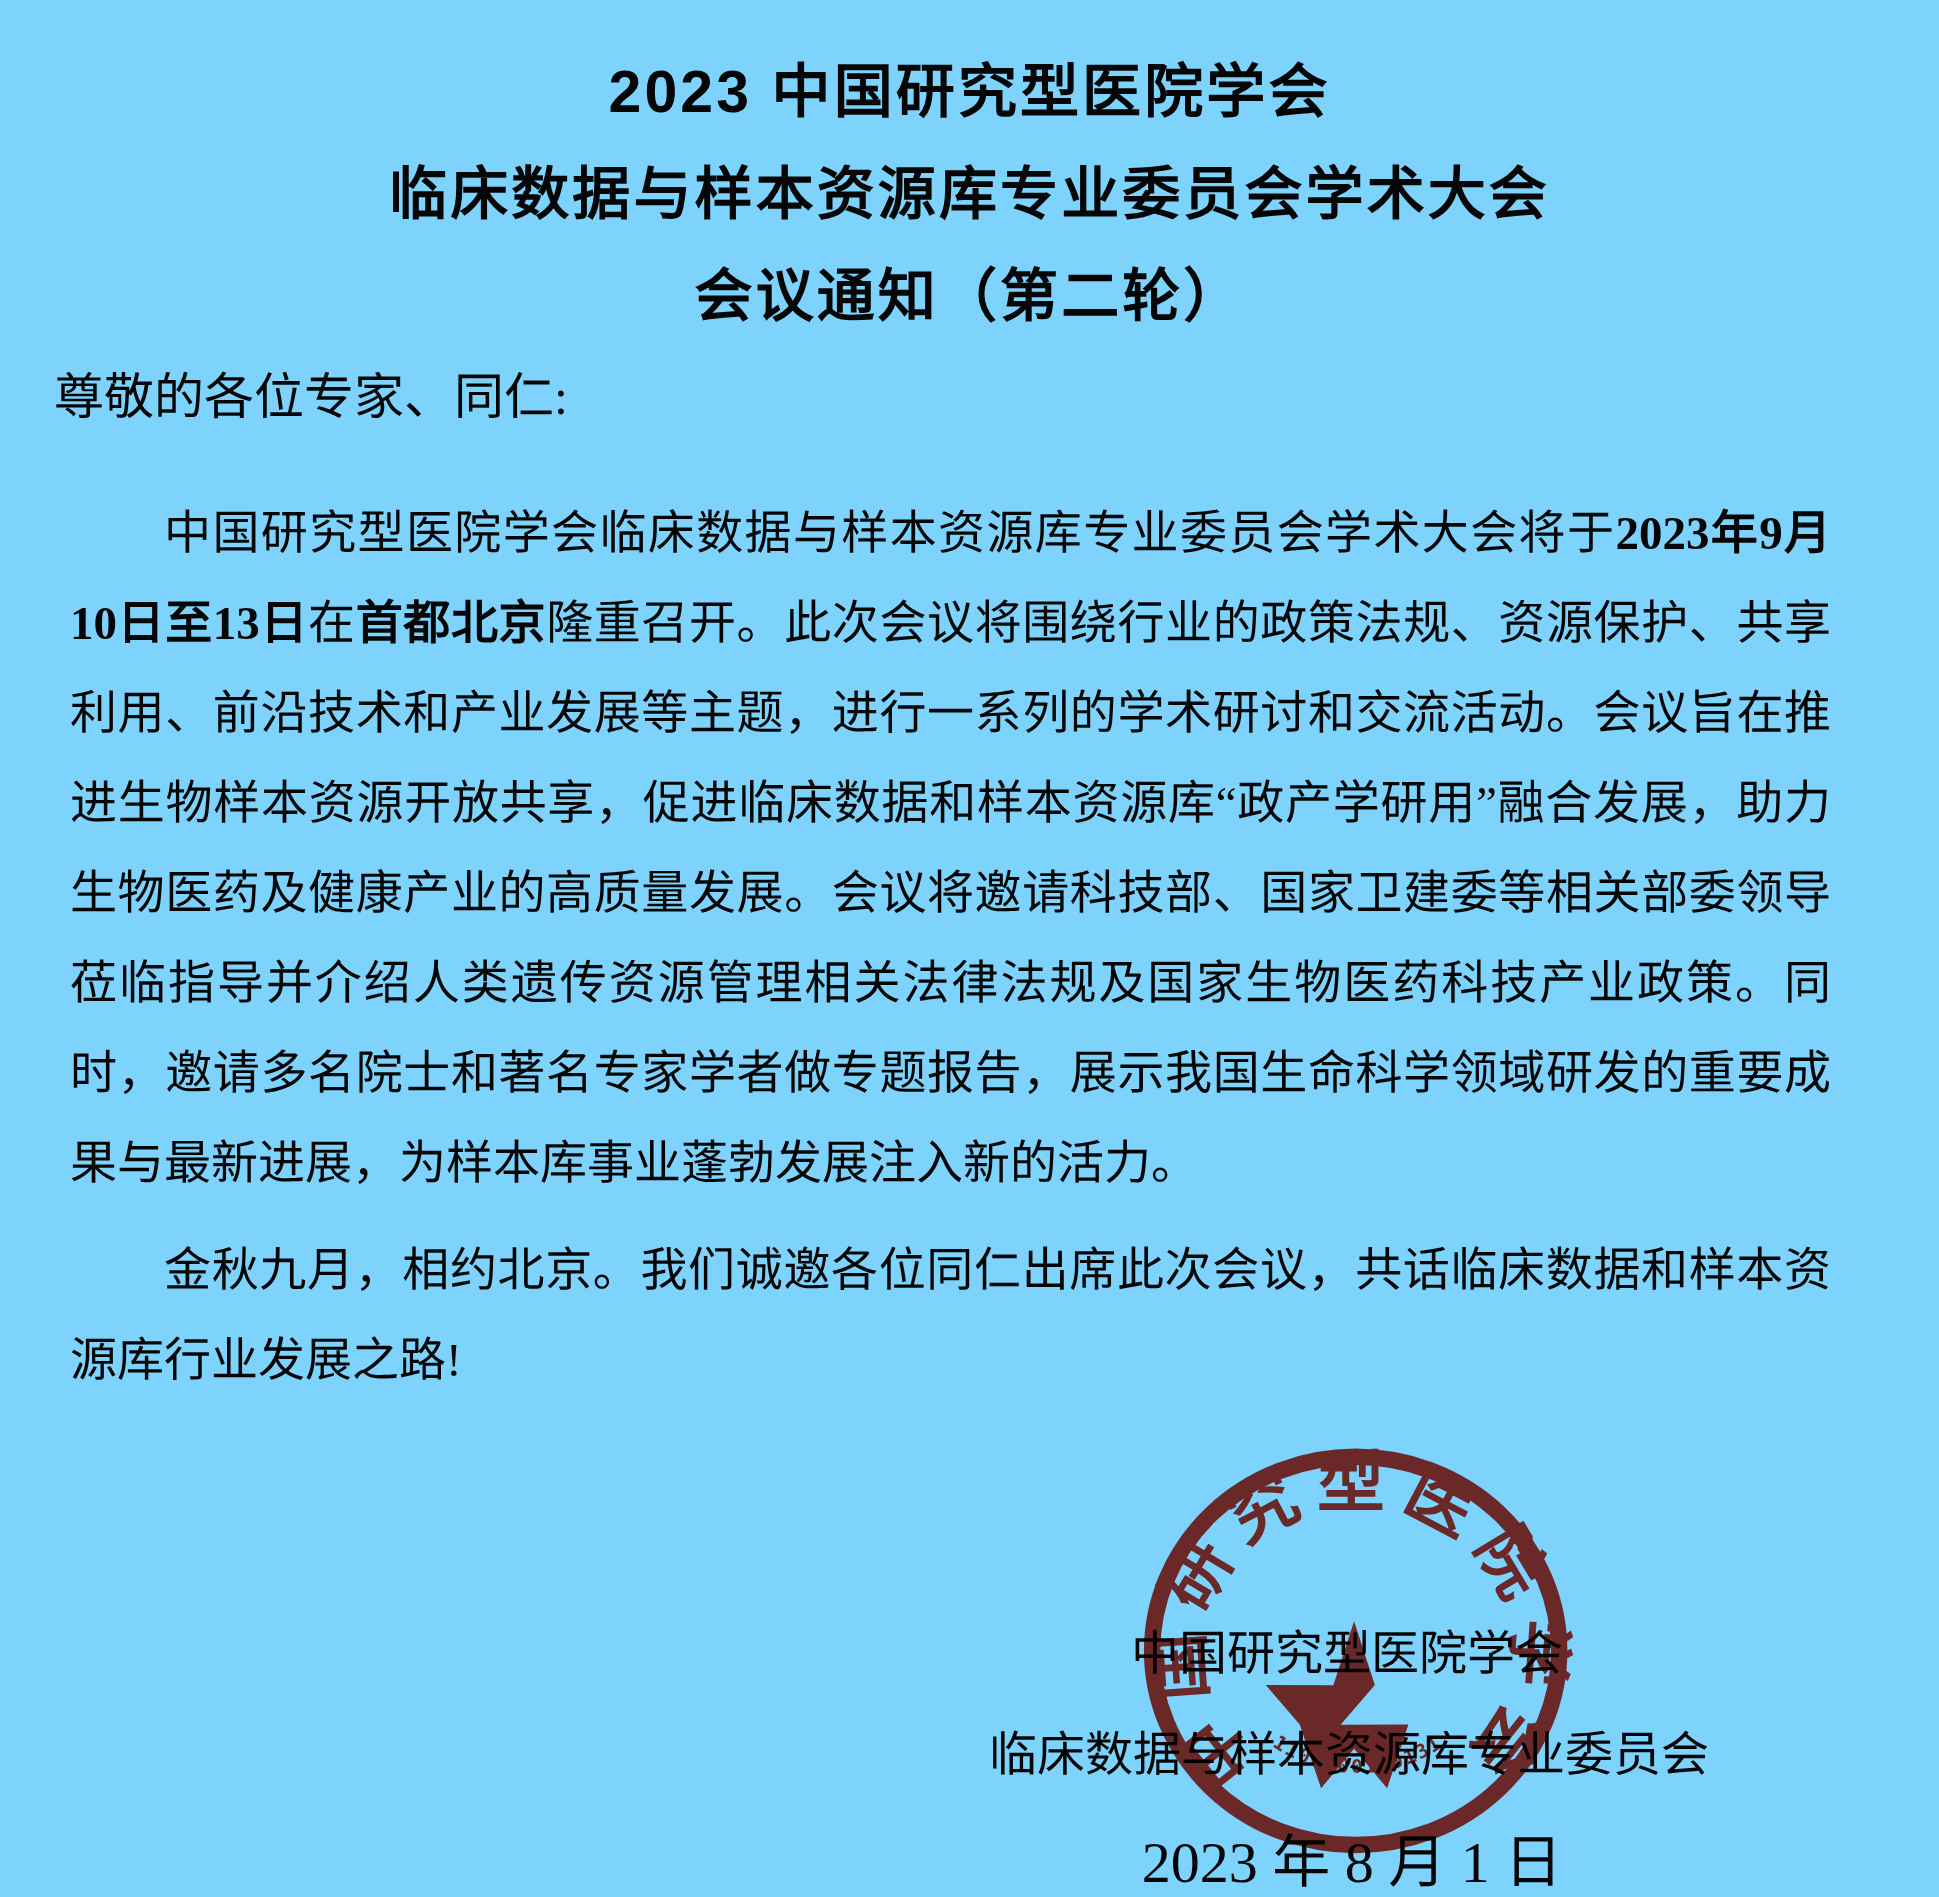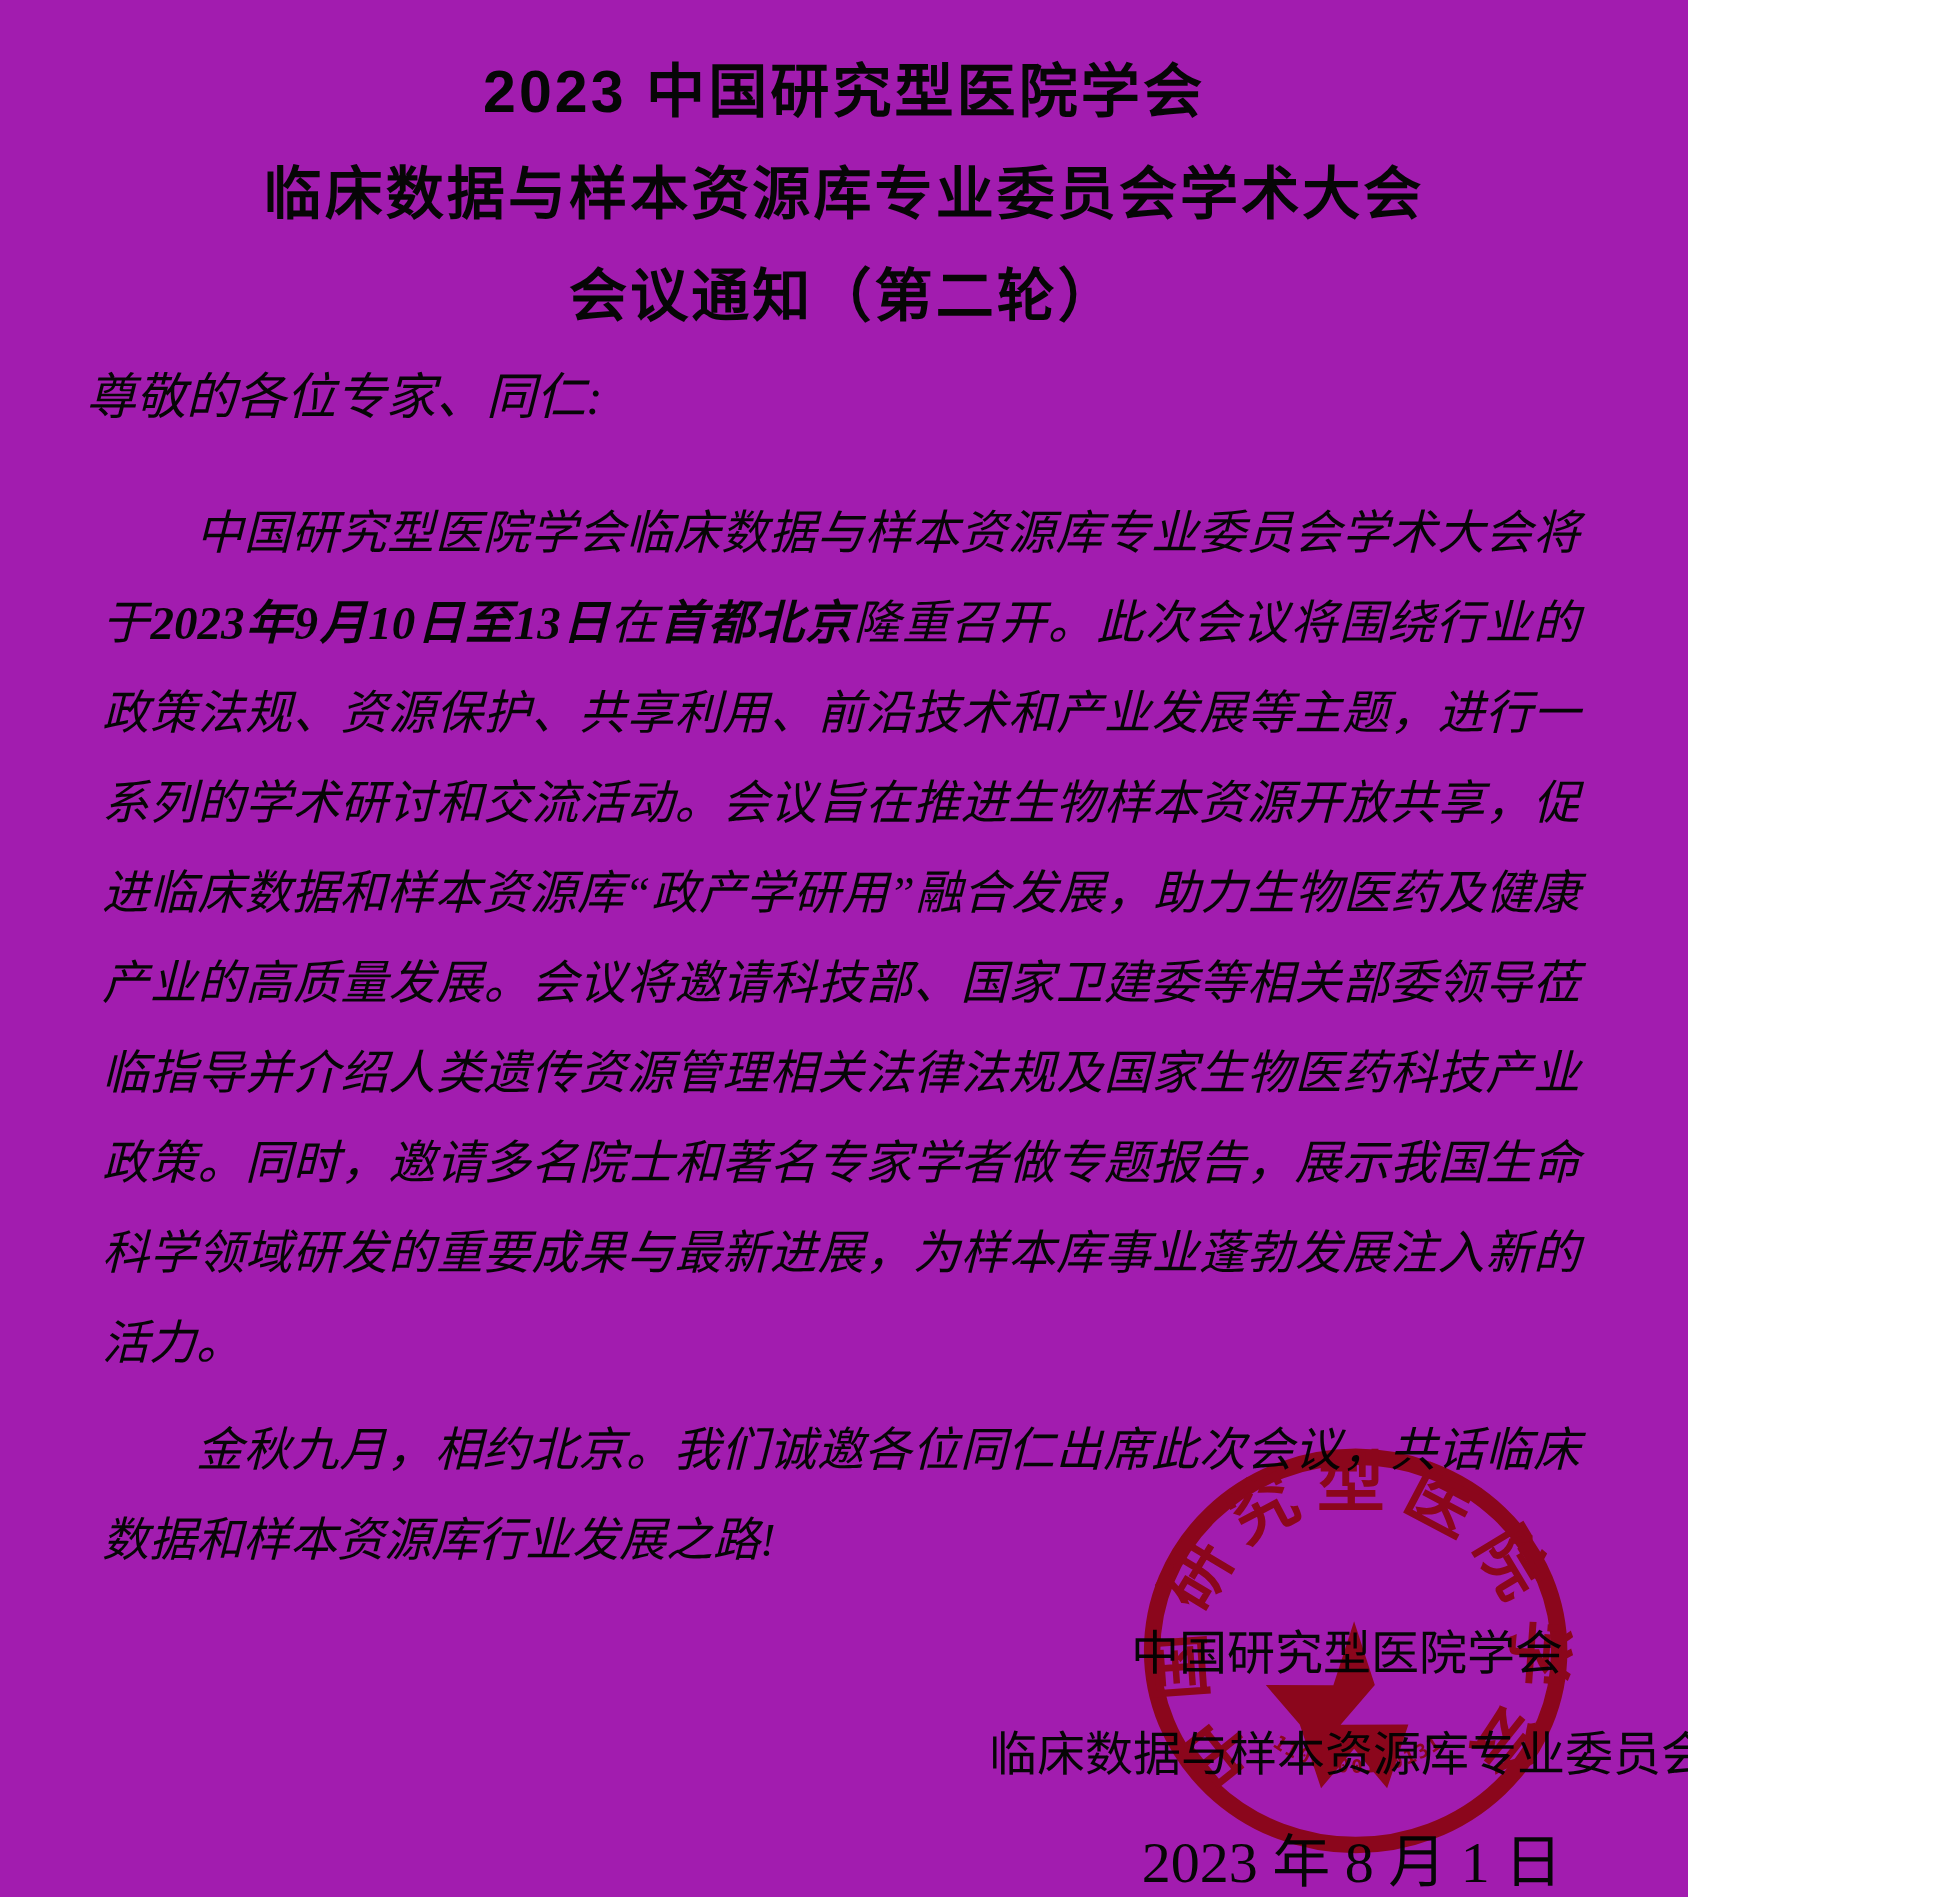--- a/index.html
+++ b/index.html
@@ -1,43 +1,42 @@
 <!DOCTYPE html>
 <html lang="zh-CN" style="font-size:12.5px"><head>
 <meta charset="utf-8">
 <style>
   html,body{margin:0;padding:0;background:#fff;}
   .page{
     position:relative;
-    width:1688px;
+    width:1939px;
     height:1898px;
-    background:#a21caf;
+    background:#7dd3fc;
     overflow:hidden;
     font-family:"Liberation Serif","DejaVu Serif",serif;
     color:#060606;
   }
   
   .titles{
     padding-top:41px;
     text-align:center;
     font-family:"Liberation Sans","DejaVu Sans",sans-serif;
     font-weight:bold;
   }
   .title-line{
     line-height:102px;
     font-size:59px;
     letter-spacing:3.1px;
     white-space:nowrap;
   }
   .title-line.sub{font-size:58px;}
   
   .letter-body{
-    padding-left:86px;
+    padding-left:54px;
     padding-right:92px;
-    font-style:italic;
   }
   .salutation{
     margin-top:11px;
     font-size:50px;
     line-height:78px;
     white-space:nowrap;
   }
   .body-paragraphs p{
     margin:16px;
     font-size:47px;

